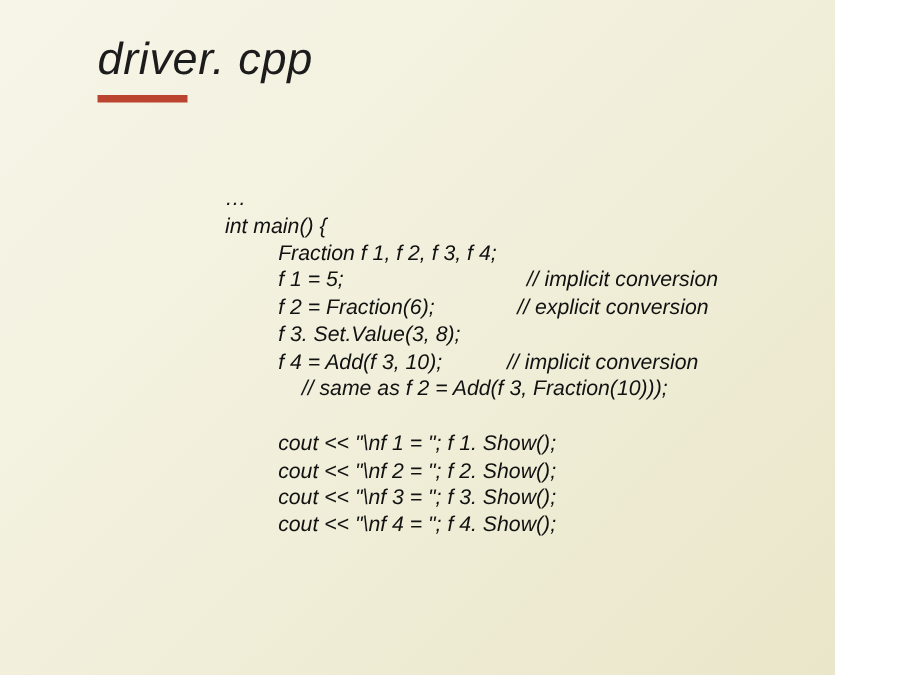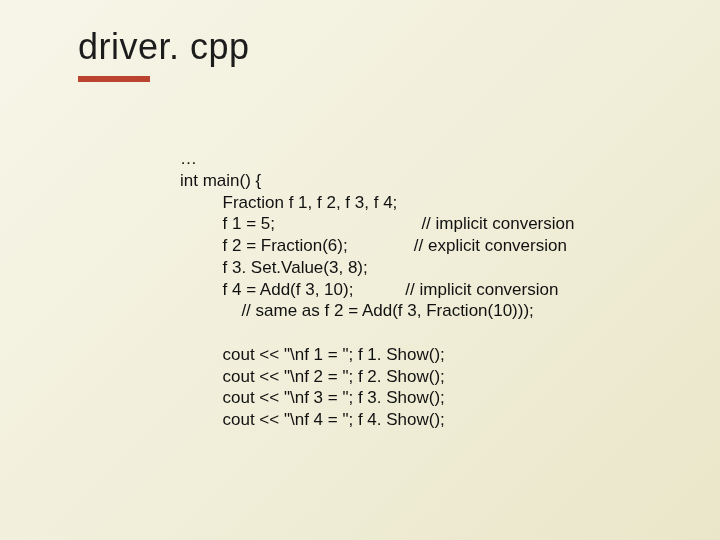--- a/index.html
+++ b/index.html
@@ -6,24 +6,25 @@
     margin: 0;
     padding: 0;
     width: 720px;
     height: 540px;
     overflow: hidden;
     font-family: Arial, Helvetica, sans-serif;
     background: #fff;
   }
   .slide {
     position: relative;
-    width: 720px;
+    width: 668px;
     height: 540px;
     background: linear-gradient(135deg, #f6f5e8 0%, #f2f0dc 45%, #e9e6c9 100%);
     box-sizing: border-box;
+    font-style: italic;
   }
   .title-wrap {
     position: absolute;
     top: 26px;
     left: 78px;
     right: 40px;
   }
   .title {
     font-size: 36px;
     font-weight: 400;

